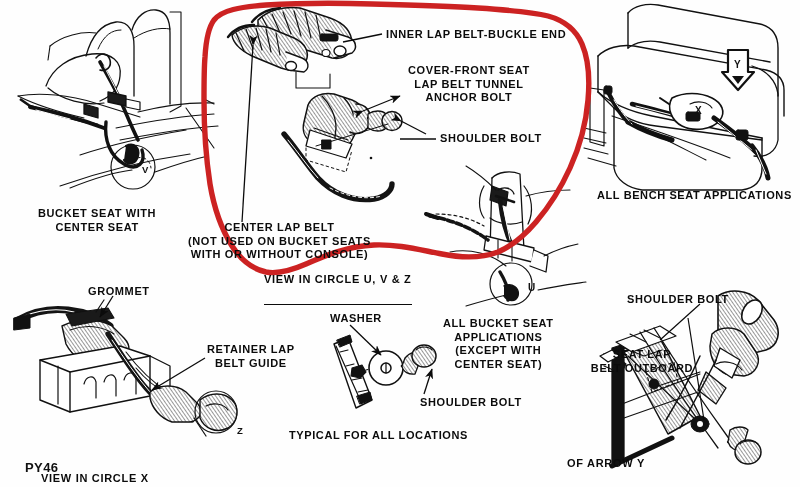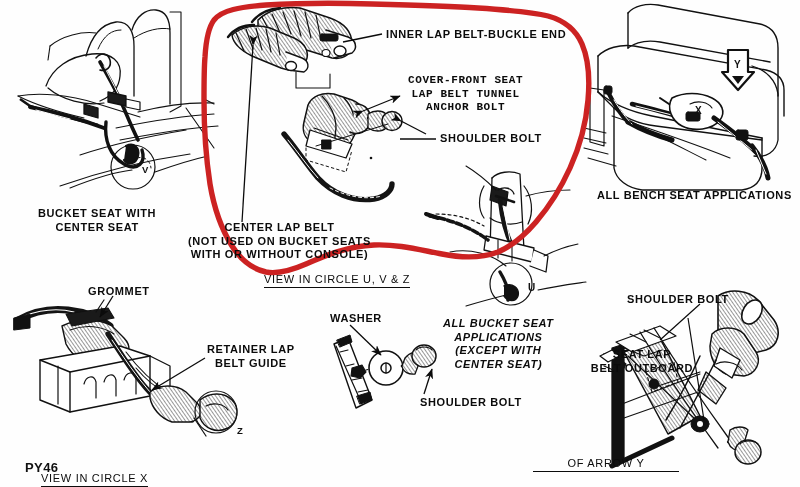--- a/index.html
+++ b/index.html
@@ -34,29 +34,29 @@
     line-height: 13.5px;
     white-space: pre;
     text-transform: uppercase;
     text-align: center;
   }
   .lbl.ctr { text-align: center; margin-top: 27px; }
   .viewlbl {
     position: absolute;
     font-family: "Liberation Sans", sans-serif;
     font-size: 11px;
-    font-weight: normal;
+    font-weight: bold;
     letter-spacing: 0.7px;
     color: #0b0b0b;
     line-height: 14px;
     white-space: pre;
     text-align: center;
     text-transform: uppercase;
     border-bottom: 1.6px solid #0b0b0b;
-    padding-bottom: 1px;
+    padding-bottom: 18px;
   }
   .pagenum {
     position: absolute;
     font-family: "Liberation Sans", sans-serif;
     font-size: 13px;
     font-weight: bold;
     letter-spacing: 0.4px;
     color: #111;
   }
 </style>
@@ -426,43 +426,44 @@
                C204 82 204 68 205 57 Z" fill="none" stroke="#cc2222" stroke-width="5.4" stroke-linecap="round" stroke-linejoin="round"></path>
     </g>
 
   </svg>
 
   <div class="lbl" style="left:38px; top:207px;">BUCKET SEAT WITH
 CENTER SEAT</div>
 
   <div class="lbl" style="left:386px; top:28px;">INNER LAP BELT-BUCKLE END</div>
 
-  <div class="lbl" style="left:408px; top:74px;font-family:Liberation Mono, monospace;">COVER-FRONT SEAT
+  <div class="lbl" style="left:408px; top:64px;">COVER-FRONT SEAT
 LAP BELT TUNNEL
 ANCHOR BOLT</div>
 
   <div class="lbl" style="left:440px; top:132px;">SHOULDER BOLT</div>
 
   <div class="lbl" style="left:188px; top:221px;">CENTER LAP BELT
 (NOT USED ON BUCKET SEATS
 WITH OR WITHOUT CONSOLE)</div>
 
   <div class="lbl" style="left:597px; top:189px;">ALL BENCH SEAT APPLICATIONS</div>
 
   <div class="lbl" style="left:88px; top:285px;">GROMMET</div>
 
   <div class="lbl" style="left:207px; top:343px;">RETAINER LAP
 BELT GUIDE</div>
 
   <div class="lbl" style="left:330px; top:312px;">WASHER</div>
 
   <div class="lbl" style="left:420px; top:396px;">SHOULDER BOLT</div>
 
-
-  <div class="lbl" style="left:443px; top:317px;font-style:italic;">ALL BUCKET SEAT
+  <div class="lbl" style="left:289px; top:429px;">TYPICAL FOR ALL LOCATIONS</div>
+
+  <div class="lbl" style="left:443px; top:317px;">ALL BUCKET SEAT
 APPLICATIONS
 (EXCEPT WITH
 CENTER SEAT)</div>
 
   <div class="lbl" style="left:627px; top:293px;">SHOULDER BOLT</div>
 
   <div class="lbl ctr" style="left:582px; top:321px; width:120px;">SEAT LAP
 BELT OUTBOARD</div>
 
   <div class="viewlbl" style="left:264px; top:272px;">VIEW IN CIRCLE U, V &amp; Z</div>

